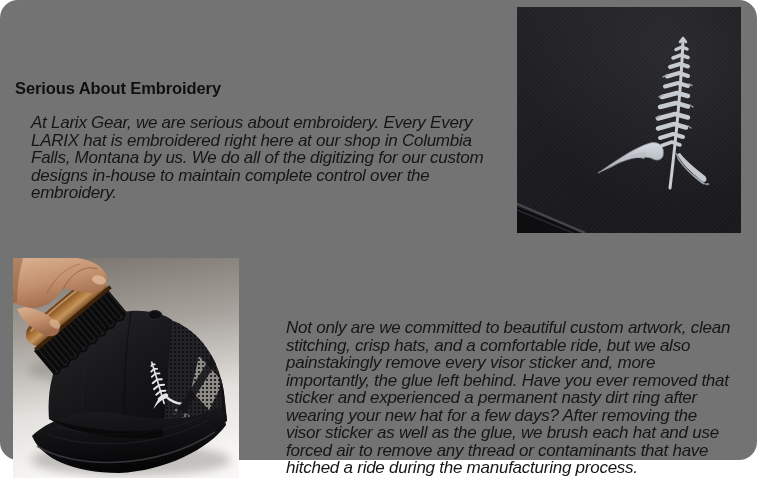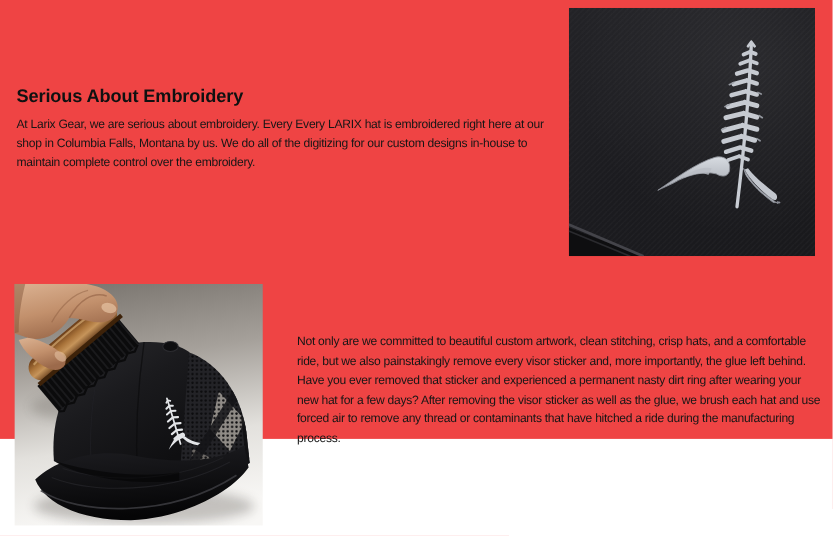--- a/index.html
+++ b/index.html
@@ -1,27 +1,27 @@
 <!DOCTYPE html>
 <html><head>
 <meta charset="utf-8">
 <style>
   * { margin: 0; padding: 0; box-sizing: border-box; }
   html, body { width: 757px; height: 487px; background: #ffffff; overflow: hidden;
     font-family: "Liberation Sans", "DejaVu Sans", sans-serif; }
-  .canvas { position: relative; width: 757px; height: 399px; background: #ef4444; }
+  .canvas { position: relative; width: 757px; height: 460px; background: #737373; border-radius: 18px; }
 
   .text-block { position: absolute; }
   .text-block h3 {
     font-size: 16.5px; font-weight: 700; color: #0f1111;
     letter-spacing: -0.1px; margin: 0 0 7px 0;
   }
   .text-block p {
-    font-size: 11px; line-height: 17.5px; color: #161616;
-    letter-spacing: -0.25px; margin: 0;
+    font-size: 17px; line-height: 17.5px; color: #161616;
+    letter-spacing: -0.25px; margin: 16px; font-style: italic;
   }
   #text-embroidery { left: 15px; top: 79px; width: 497px; }
   #text-brushed   { left: 270px; top: 303px; width: 477px; }
 
   .photo { position: absolute; overflow: hidden; }
   #photo-embroidery { left: 517px; top: 7px;  width: 224px; height: 226px; }
   #photo-brushing   { left: 13px; top: 258px; width: 226px; height: 220px; }
   .photo svg { display: block; width: 100%; height: 100%; }
 </style>
 </head>

